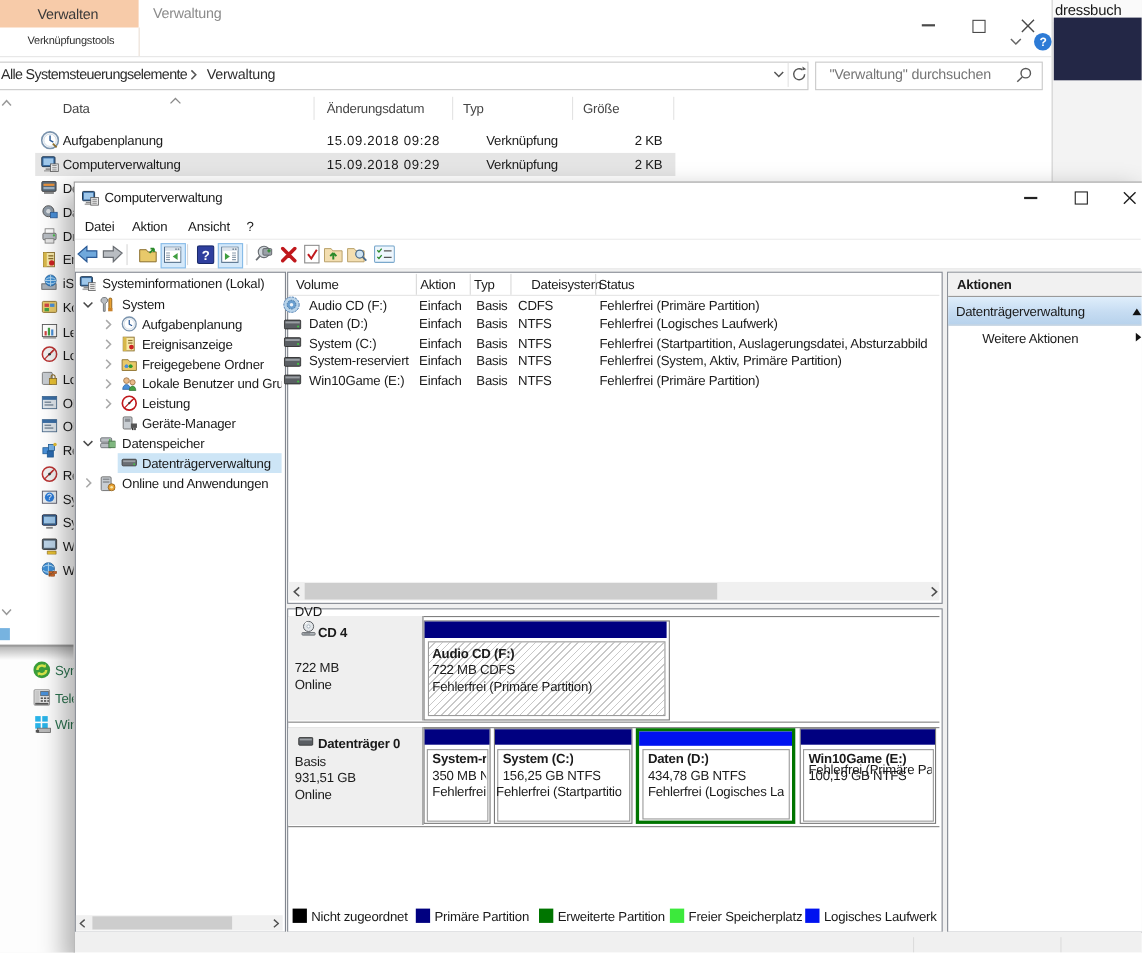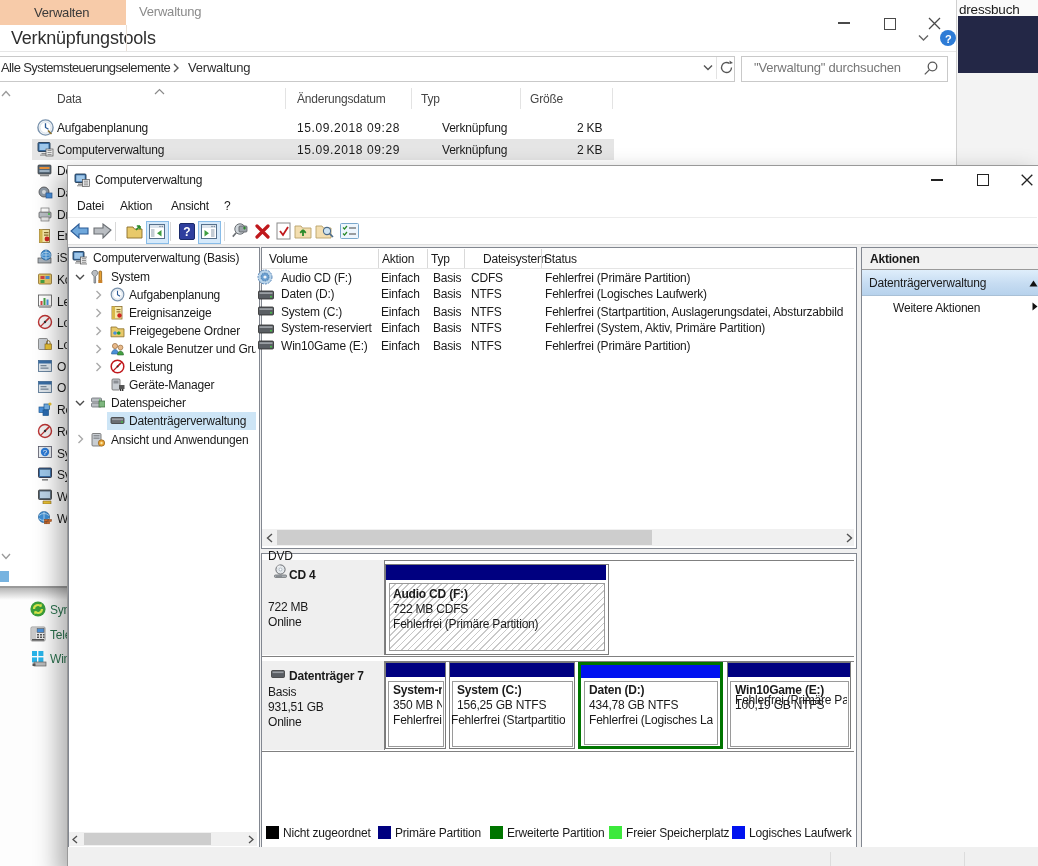--- a/index.html
+++ b/index.html
@@ -56,21 +56,21 @@
 
 <div class="a" style="left:0;top:0;width:126px;height:25px;background:#f7cba9"></div>
 <div class="t" style="left:34px;top:5px;font-size:13px;color:#3a3a3a">Verwalten</div>
 <div class="t" style="left:139px;top:4px;font-size:13px;color:#8b8b8b">Verwaltung</div>
 <div class="a" style="left:838px;top:22px;width:12px;height:2px;background:#4a4a4a"></div>
 <div class="a" style="left:884px;top:18px;width:10px;height:10px;border:1.3px solid #4a4a4a"></div>
 <svg class="a" style="left:928px;top:17px" width="13" height="13" viewBox="0 0 13 13">
     <path d="M1 1l11 11M12 1L1 12" stroke="#4a4a4a" stroke-width="1.3"></path>
   </svg>
 
-<div class="t" style="left:11px;top:30px;font-size:18px;color:#2e2e2e">Verknüpfungstools</div>
+<div class="t" style="left:25px;top:30px;font-size:10px;color:#2e2e2e">Verknüpfungstools</div>
 <div class="a" style="left:126px;top:25px;width:1px;height:26px;background:#eadfd5"></div>
 <svg class="a" style="left:918px;top:34px" width="11" height="8" viewBox="0 0 11 8">
     <path d="M1 1.5l4.5 4.5L10 1.5" stroke="#666" stroke-width="1.4" fill="none"></path>
   </svg>
 <div class="a" style="left:940px;top:30px;width:16px;height:16px;border-radius:8px;background:#2d7bd6"></div>
 <div class="t" style="left:945px;top:31px;color:#fff;font-size:11px;font-weight:bold">?</div>
 <div class="hl" style="left:0;top:51px;width:956px;background:#e6e6e6"></div>
 
 <div class="a" style="left:-8px;top:56px;width:741px;height:24px;border:1px solid #c9c9c9;background:#fff"></div>
 <div class="t" style="left:1px;top:60px;font-size:13px;color:#2e2e2e;letter-spacing:-0.6px">Alle Systemsteuerungselemente</div>
@@ -347,21 +347,21 @@
 
 <div class="a" style="left:68px;top:247px;width:190px;height:599px;background:#fff;border:1px solid #828790"></div>
 <svg class="a" style="left:72px;top:250px" width="15" height="15" viewBox="0 0 15 15">
     <rect x="1" y="1.5" width="11" height="8.5" rx="1" fill="#3a6ea5" stroke="#223a52" stroke-width=".9"></rect>
     <rect x="2.3" y="2.8" width="8.4" height="6" fill="#9ec7ea"></rect>
     <rect x="4" y="10.8" width="5" height="1.4" fill="#8a8a8a"></rect>
     <rect x="3" y="12.3" width="7" height="1.4" fill="#aaa"></rect>
     <rect x="8.5" y="7" width="7" height="7" fill="#e8e8e8" stroke="#555" stroke-width=".7"></rect>
     <path d="M10 8.7h4M10 10.5h4M10 12.3h4" stroke="#888" stroke-width=".9"></path>
   </svg>
-<div class="t" style="left:93px;top:250px">Computerverwaltung (Basis)</div>
+<div class="t" style="left:93px;top:250px">Systeminformationen (Lokal)</div>
 <svg class="a" style="left:75px;top:274px" width="10" height="7" viewBox="0 0 10 7">
     <path d="M1 1l4 4 4-4" stroke="#4a4a4a" stroke-width="1.4" fill="none"></path>
   </svg>
 <svg class="a" style="left:90px;top:269px" width="15" height="15" viewBox="0 0 15 15">
     <path d="M4.5 1.5a2.6 2.6 0 0 0-2.4 3.8L4 7.2V14h1.6V7.2l1.9-1.9A2.6 2.6 0 0 0 4.5 1.5z" fill="#b9bdc2" stroke="#6a6e73" stroke-width=".8"></path>
     <rect x="9" y="2" width="2.6" height="10" rx="1" fill="#e8a133" stroke="#8a5d1a" stroke-width=".8"></rect>
     <rect x="8.3" y="11" width="4" height="3" fill="#c9822a"></rect>
   </svg>
 <div class="t" style="left:111px;top:269px">System</div>
 <svg class="a" style="left:95px;top:290px" width="7" height="10" viewBox="0 0 7 10">
@@ -444,21 +444,21 @@
 <svg class="a" style="left:77px;top:434px" width="7" height="10" viewBox="0 0 7 10">
     <path d="M1.5 1l4 4-4 4" stroke="#a9a9a9" stroke-width="1.4" fill="none"></path>
   </svg>
 <svg class="a" style="left:90px;top:432px" width="15" height="15" viewBox="0 0 15 15">
     <rect x="2" y="1.5" width="9" height="12.5" rx="1" fill="#c8cdd2" stroke="#666" stroke-width=".8"></rect>
     <rect x="3.5" y="3" width="6" height="1.4" fill="#8a8e93"></rect>
     <rect x="3.5" y="5.5" width="6" height="1.4" fill="#8a8e93"></rect>
     <circle cx="11.5" cy="11" r="3.2" fill="#e8a133" stroke="#8a5d1a" stroke-width=".7"></circle>
     <circle cx="11.5" cy="11" r="1.2" fill="#f7e9a8"></circle>
   </svg>
-<div class="t" style="left:111px;top:432px;max-width:145px;overflow:hidden">Ansicht und Anwendungen</div>
+<div class="t" style="left:111px;top:432px;max-width:145px;overflow:hidden">Online und Anwendungen</div>
 <div class="a" style="left:69px;top:832px;width:188px;height:14px;background:#f0f0f0"></div>
 <svg class="a" style="left:72px;top:835px" width="6" height="9" viewBox="0 0 6 9">
     <path d="M5 1L1 4.5 5 8" stroke="#505050" stroke-width="1.3" fill="none"></path>
   </svg>
 <div class="a" style="left:84px;top:833px;width:127px;height:12px;background:#cdcdcd"></div>
 <svg class="a" style="left:248px;top:835px" width="6" height="9" viewBox="0 0 6 9">
     <path d="M1 1l4 3.5L1 8" stroke="#505050" stroke-width="1.3" fill="none"></path>
   </svg>
 
 <div class="a" style="left:261px;top:247px;width:594px;height:300px;background:#fff;border:1px solid #828790"></div>
@@ -550,21 +550,21 @@
 <div class="a" style="left:389px;top:583px;width:214px;height:66px;border:1px solid #9a9a9a;background:repeating-linear-gradient(135deg,#fff 0,#fff 3.5px,#c9c9c9 3.5px,#c9c9c9 4.6px)"></div>
 <div class="t b" style="left:393px;top:586px">Audio CD  (F:)</div>
 <div class="t" style="left:393px;top:601px">722 MB CDFS</div>
 <div class="t" style="left:393px;top:616px">Fehlerfrei (Primäre Partition)</div>
 <div class="a" style="left:262px;top:661px;width:592px;height:89px;border-top:1px solid #808080;border-bottom:1px solid #808080"></div>
 <div class="a" style="left:262px;top:661px;width:122px;height:89px;background:#efefef;border-right:1px solid #808080"></div>
 <svg class="a" style="left:271px;top:670px" width="14" height="9" viewBox="0 0 14 9">
     <rect x="0.5" y="0.5" width="13" height="7" rx="1" fill="#5a5e63" stroke="#2a2a2a" stroke-width=".7"></rect>
     <rect x="1.5" y="1.5" width="11" height="1.6" fill="#9a9ea3"></rect>
   </svg>
-<div class="t b" style="left:289px;top:668px">Datenträger 7</div>
+<div class="t b" style="left:289px;top:668px">Datenträger 0</div>
 <div class="t" style="left:268px;top:684px">Basis</div>
 <div class="t" style="left:268px;top:699px">931,51 GB</div>
 <div class="t" style="left:268px;top:714px">Online</div>
 <div class="a" style="left:385px;top:662px;width:59px;height:85px;border:1px solid #7a7a7a;background:#fff"></div>
 <div class="a" style="left:386px;top:663px;width:59px;height:14px;background:#000080"></div>
 <div class="a" style="left:388px;top:681px;width:54px;height:64px;border:1px solid #9a9a9a"></div>
 <div class="t b" style="left:393px;top:682px;max-width:49px;overflow:hidden">System-r</div>
 <div class="t" style="left:393px;top:697px;max-width:49px;overflow:hidden">350 MB N</div>
 <div class="t" style="left:393px;top:712px;max-width:49px;overflow:hidden">Fehlerfrei</div>
 <div class="a" style="left:449px;top:662px;width:124px;height:85px;border:1px solid #7a7a7a;background:#fff"></div>

